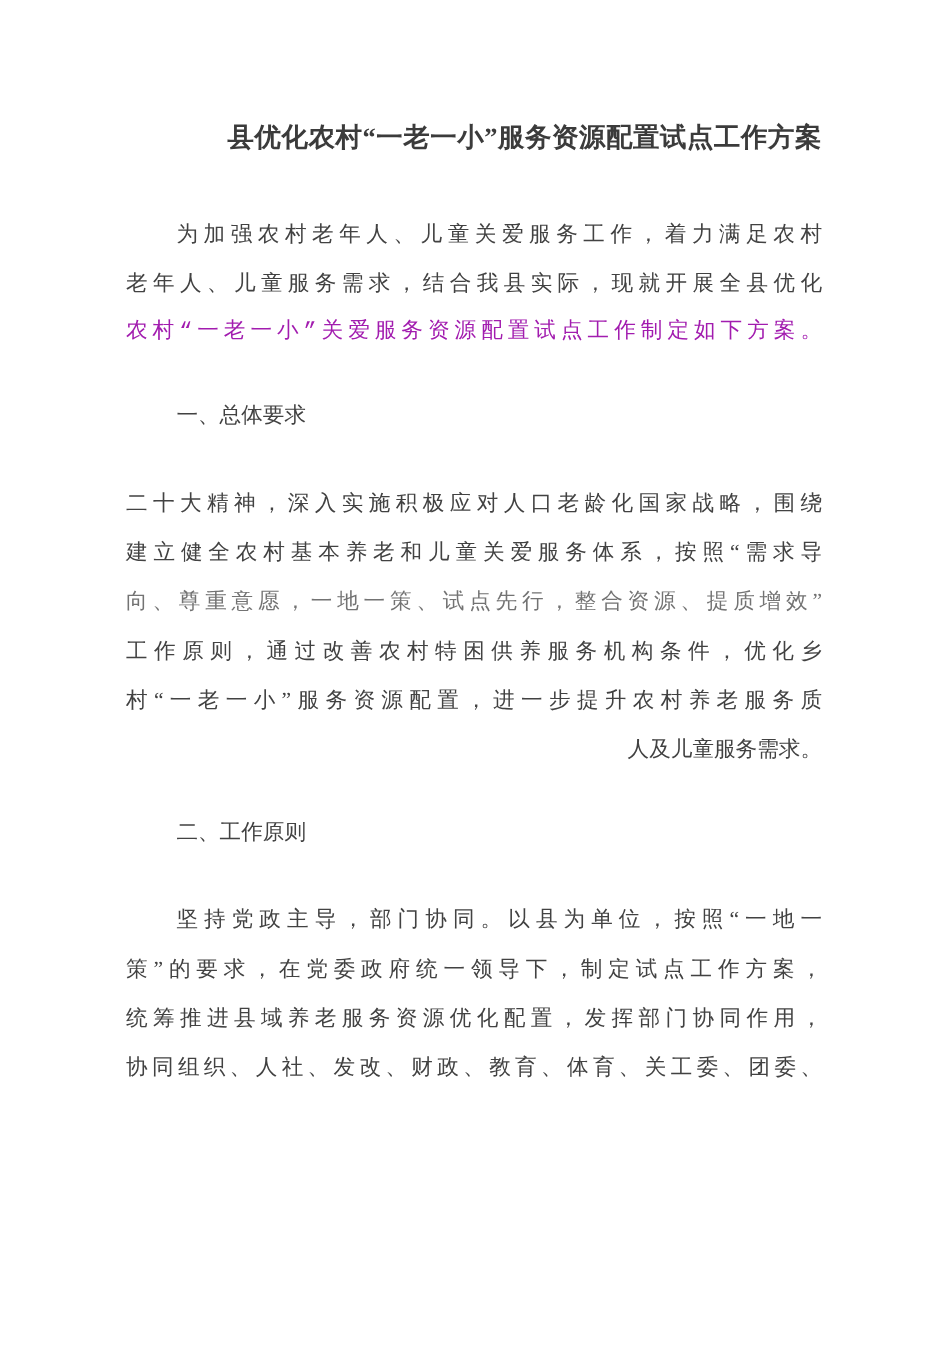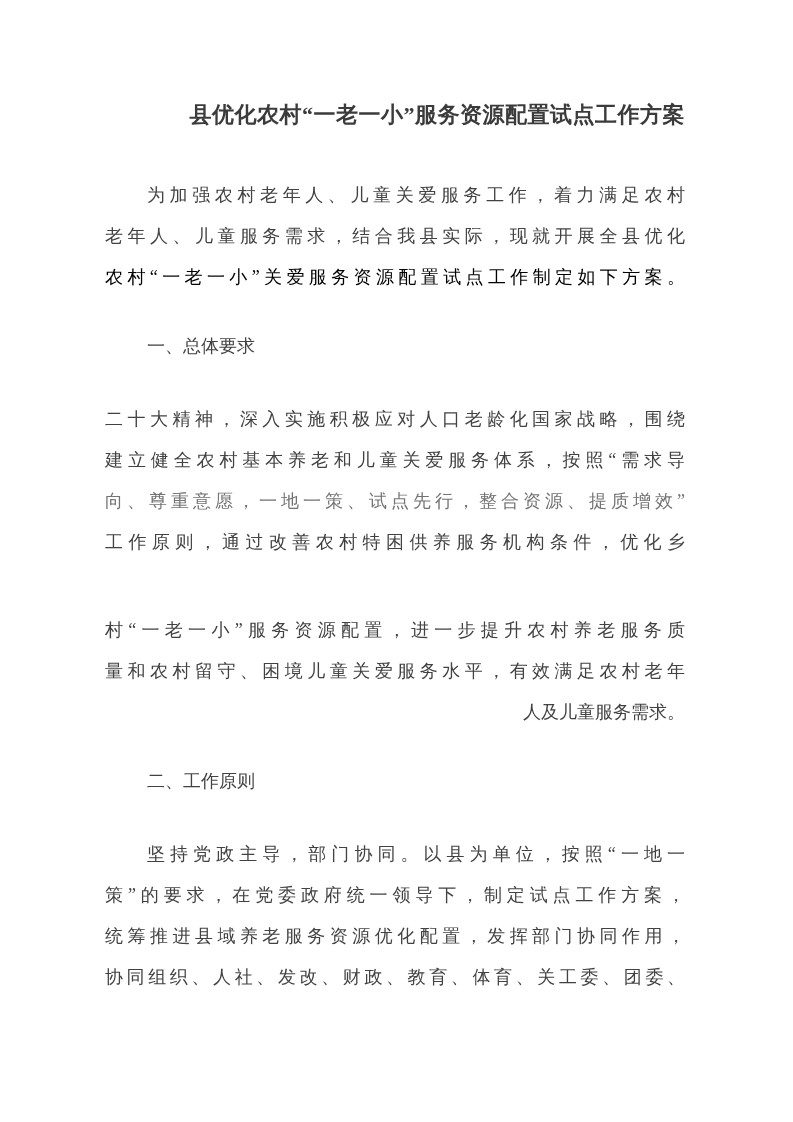--- a/index.html
+++ b/index.html
@@ -50,32 +50,31 @@
 </style>
 </head>
 <body>
 
 <div class="page" style="background: rgb(255, 255, 255);">
   <div class="doc-title" style="color: rgb(59, 59, 59);">县优化农村“一老一小”服务资源配置试点工作方案</div>
   <div>
       <div class="block paragraph">
         <div class="line first fill" style="color: rgb(66, 66, 66);">为加强农村老年人、儿童关爱服务工作，着力满足农村</div>
         <div class="line fill" style="color: rgb(66, 66, 66);">老年人、儿童服务需求，结合我县实际，现就开展全县优化</div>
-        <div class="line fill" style="color: #000000;">农村“一老一小”关爱服务资源配置试点工作制定如下方案。</div>
+        <div class="line fill" style="color: #a21caf; font-family: Liberation Mono, monospace;">农村“一老一小”关爱服务资源配置试点工作制定如下方案。</div>
       </div>
       <div class="block heading">
         <div class="line first" style="color: rgb(66, 66, 66);">一、总体要求</div>
       </div>
       <div class="block paragraph">
         <div class="line fill" style="color: rgb(66, 66, 66);">二十大精神，深入实施积极应对人口老龄化国家战略，围绕</div>
         <div class="line fill" style="color: rgb(66, 66, 66);">建立健全农村基本养老和儿童关爱服务体系，按照“需求导</div>
         <div class="line fill" style="color: #737373;">向、尊重意愿，一地一策、试点先行，整合资源、提质增效”</div>
         <div class="line fill" style="color: rgb(66, 66, 66);">工作原则，通过改善农村特困供养服务机构条件，优化乡</div>
-        <div class="line fill" style="color: rgb(66, 66, 66); margin-top: 47px;">村“一老一小”服务资源配置，进一步提升农村养老服务质</div>
-        <div class="line fill" style="color: rgb(66, 66, 66);">量和农村留守、困境儿童关爱服务水平，有效满足农村老年</div>
+        <div class="line fill" style="color: rgb(66, 66, 66);">村“一老一小”服务资源配置，进一步提升农村养老服务质</div>
         <div class="line" style="color: rgb(66, 66, 66); text-align: right;">人及儿童服务需求。</div>
       </div>
       <div class="block heading">
         <div class="line first" style="color: rgb(66, 66, 66);">二、工作原则</div>
       </div>
       <div class="block paragraph">
         <div class="line first fill" style="color: rgb(66, 66, 66);">坚持党政主导，部门协同。以县为单位，按照“一地一</div>
         <div class="line fill" style="color: rgb(66, 66, 66);">策”的要求，在党委政府统一领导下，制定试点工作方案，</div>
         <div class="line fill" style="color: rgb(66, 66, 66);">统筹推进县域养老服务资源优化配置，发挥部门协同作用，</div>
         <div class="line fill" style="color: rgb(66, 66, 66);">协同组织、人社、发改、财政、教育、体育、关工委、团委、</div>

